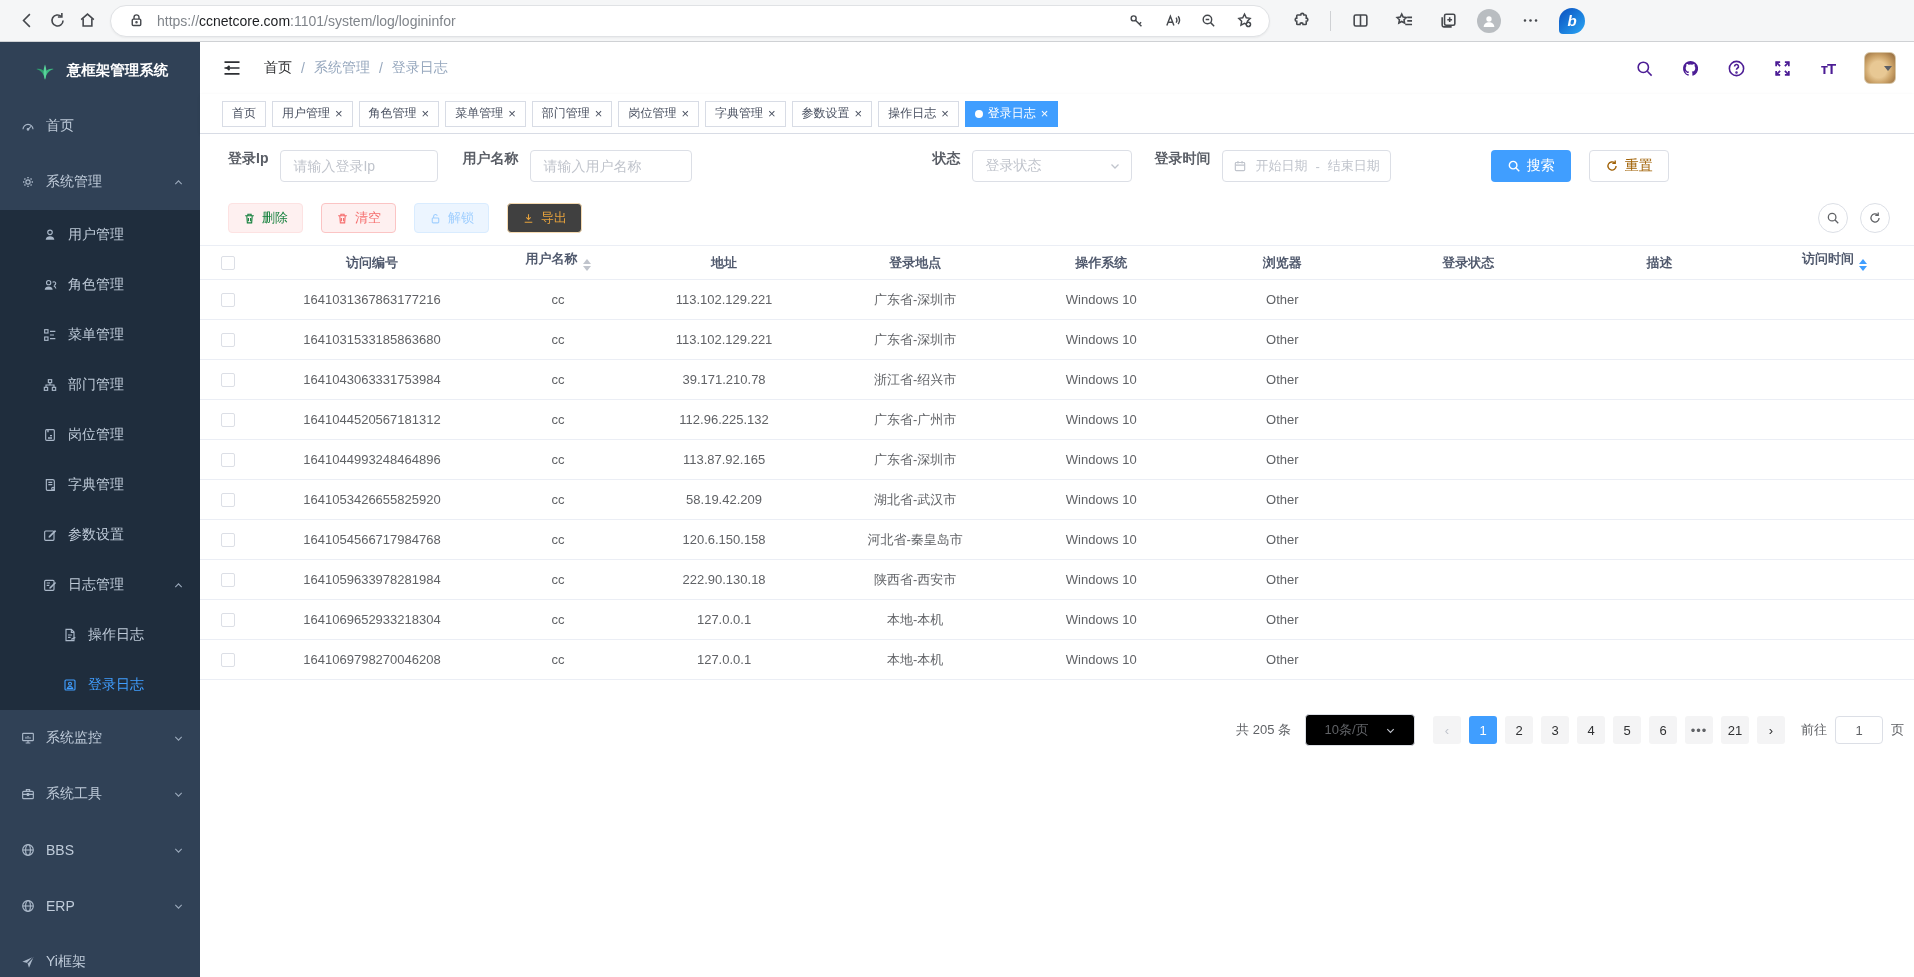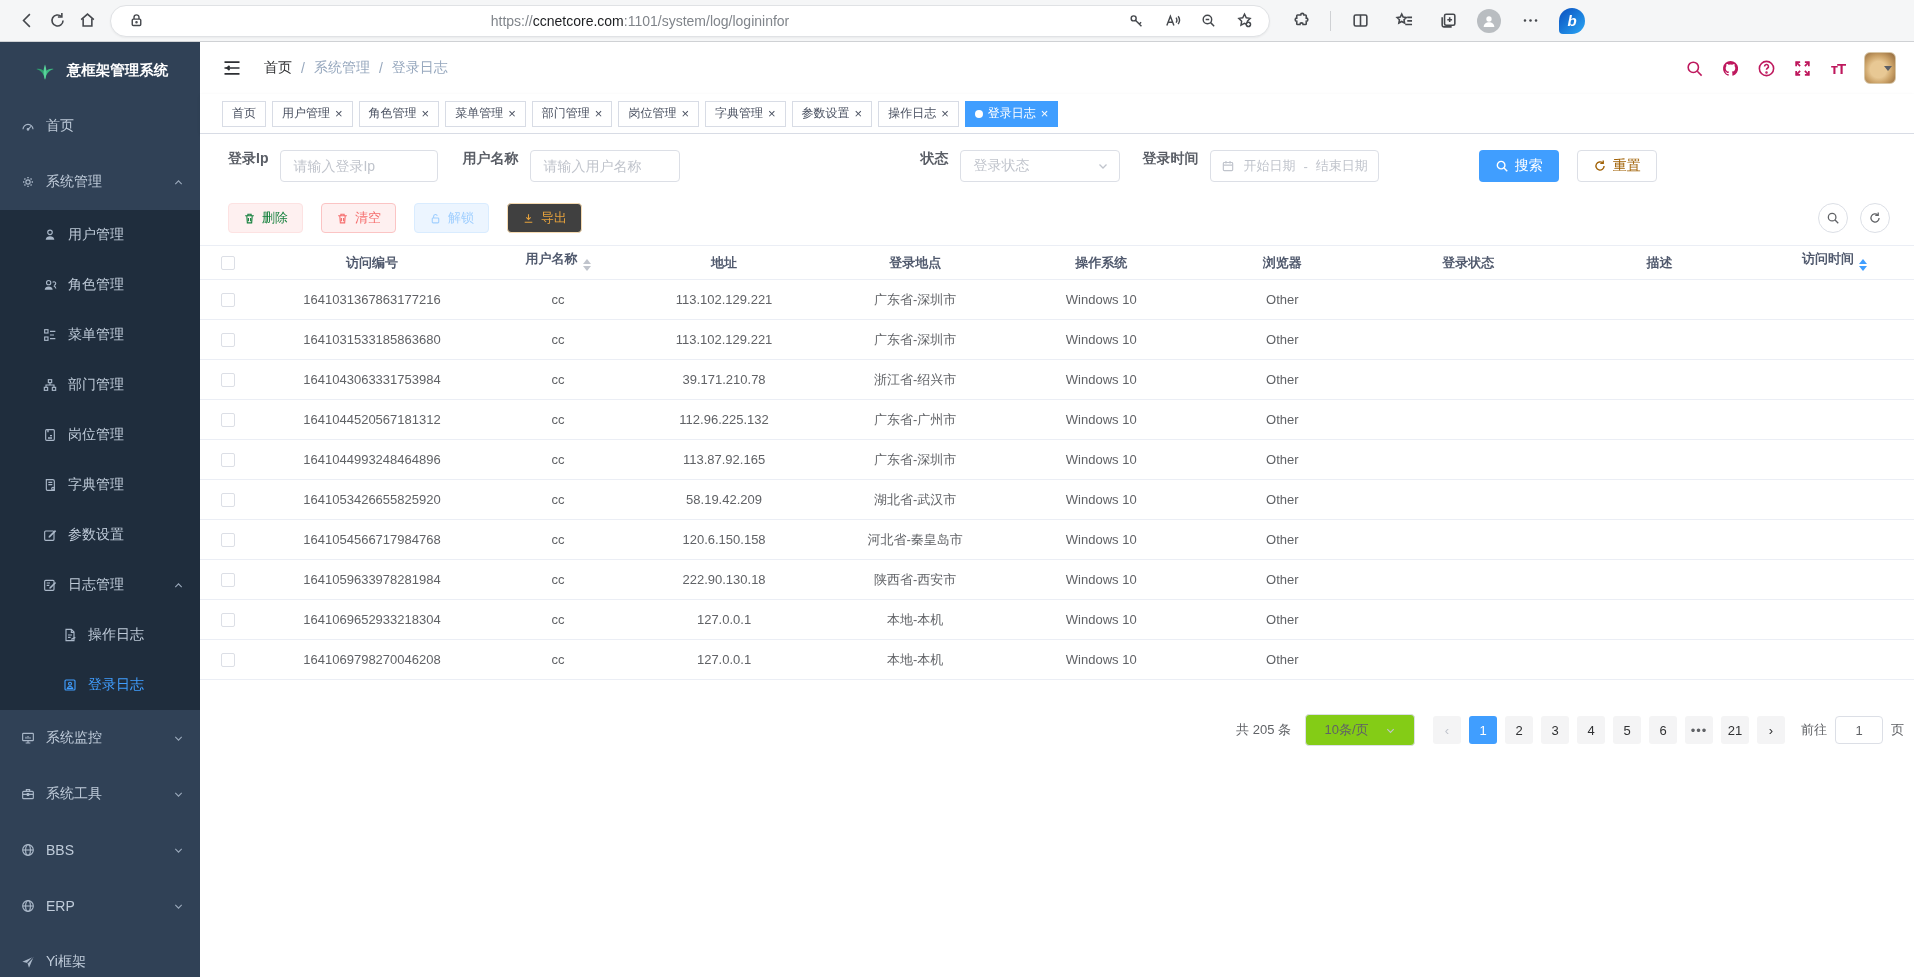--- a/index.html
+++ b/index.html
@@ -6,21 +6,21 @@
   html,body { width:1914px; height:977px; overflow:hidden; background:#fff;
     font-family:"Liberation Sans","DejaVu Sans",sans-serif; }
 
   
   .browser-bar{height:42px;background:#f5f6f7;border-bottom:1px solid #cfd1d4;
     display:flex;align-items:center;padding:0 12px;}
   .bicon{width:30px;height:30px;display:flex;align-items:center;justify-content:center;
     color:#45484d;border-radius:6px;cursor:pointer;flex:0 0 auto;}
   .bicon svg{width:19px;height:19px;}
   .url-pill{width:1160px;height:32px;background:#fff;border:1px solid #e0e2e5;border-radius:16px;
-    box-shadow:0 1px 2px rgba(0,0,0,.05);display:flex;align-items:center;padding:0 12px;margin-left:8px;text-align:center;}
+    box-shadow:0 1px 2px rgba(0,0,0,.05);display:flex;align-items:center;padding:0 12px;margin-left:8px;}
   .url-pill .bicon{width:26px;height:26px;}
   .url-pill .bicon svg{width:17px;height:17px;}
   .url-text{flex:1;font-size:14px;color:#80858b;margin-left:8px;white-space:nowrap;overflow:hidden;}
   .url-text .host{color:#1c1e21;}
   .pill-right{display:flex;align-items:center;gap:10px;color:#45484d;}
   .bar-right{display:flex;align-items:center;gap:14px;margin-left:16px;color:#45484d;}
   .vdiv{width:1px;height:20px;background:#cfd1d4;}
   .avatar-browser{width:24px;height:24px;border-radius:50%;background:#b9bdc1;display:flex;
     align-items:center;justify-content:center;color:#fff;}
   .bing{width:26px;height:26px;border-radius:50% 50% 50% 4px;
@@ -48,21 +48,21 @@
   .main{flex:1;min-width:0;display:flex;flex-direction:column;background:#fff;}
 
   
   .pg-header{height:52px;display:flex;align-items:center;padding:0 22px;background:#fff;}
   .hamburger{width:22px;height:22px;color:#2d2f33;cursor:pointer;display:flex;align-items:center;}
   .hamburger svg{width:20px;height:20px;}
   .breadcrumb{display:flex;align-items:center;gap:9px;margin-left:20px;font-size:14px;}
   .bc-home{color:#303133;cursor:pointer;}
   .bc-sep{color:#97a8be;}
   .bc-item{color:#97a8be;}
-  .hdr-right{margin-left:auto;display:flex;align-items:center;gap:16px;color:#be185d;}
+  .hdr-right{margin-left:auto;display:flex;align-items:center;gap:26px;color:#4c1d95;}
   .hdr-right .hicon{width:20px;height:20px;display:flex;align-items:center;justify-content:center;cursor:pointer;}
   .hdr-right .hicon svg{width:19px;height:19px;}
   .fontsize-txt{font-size:15px;font-weight:700;letter-spacing:-1px;}
   .avatar-app{width:32px;height:32px;border-radius:6px;cursor:pointer;
     background:radial-gradient(circle at 45% 55%, #e8c894 0 35%, #caa167 60%, #8a6136 100%);
     border:1px solid #d8c7a8;}
   .avatar-caret{width:0;height:0;border:4px solid transparent;border-top:5px solid #5a5e66;
     margin-left:-12px;margin-top:14px;}
 
   
@@ -120,21 +120,21 @@
   .caret i{width:0;height:0;border:4px solid transparent;display:block;}
   .caret .up{border-bottom:5px solid #c0c4cc;margin-bottom:2px;}
   .caret .dn{border-top:5px solid #c0c4cc;}
   .caret.on .up{border-bottom-color:#409eff;}
   .caret.on .dn{border-top-color:#409eff;}
 
   .pager{display:flex;align-items:center;justify-content:flex-end;margin:34px 10px 0 0;
     font-size:13px;color:#606266;}
   .pg-total{margin-right:14px;}
   .pg-size{width:110px;height:32px;border:1px solid #dcdfe6;border-radius:4px;display:flex;
-    align-items:center;justify-content:center;gap:16px;color:#606266;cursor:pointer;margin-right:18px;background:#84cc16;}
+    align-items:center;justify-content:center;gap:16px;color:#606266;cursor:pointer;margin-right:18px;background:#000000;}
   .pg-size svg{width:11px;height:11px;color:#c0c4cc;}
   .pg-group{display:flex;align-items:center;gap:8px;}
   .pgbtn{min-width:28px;height:28px;padding:0 4px;border:none;border-radius:3px;background:#f4f4f5;
     color:#303133;font-size:13px;display:flex;align-items:center;justify-content:center;cursor:pointer;font-family:inherit;}
   .pgbtn.active{background:#409eff;color:#fff;}
   .pgbtn.prev{color:#c0c4cc;}
   .pgbtn.more{letter-spacing:1px;color:#606266;}
   .pg-goto{display:flex;align-items:center;gap:8px;margin-left:16px;}
   .pg-input{width:48px;height:28px;border:1px solid #dcdfe6;border-radius:4px;text-align:center;
     font-size:13px;color:#606266;outline:none;font-family:inherit;}
@@ -543,21 +543,21 @@
           <span class="x">×</span>
         </div>
       </div>
 
     <div class="content">
 
       <div class="filters">
         <span class="flabel">登录Ip</span>
         <input class="inp" style="width: 158px; margin-left: 12px;" placeholder="请输入登录Ip">
         <span class="flabel" style="margin-left:24px;">用户名称</span>
-        <input class="inp" style="width: 150px; margin-left: 12px;" placeholder="请输入用户名称">
+        <input class="inp" style="width: 162px; margin-left: 12px;" placeholder="请输入用户名称">
         <span class="flabel" style="margin-left:240px;">状态</span>
         <span class="sel" style="width:160px;margin-left:12px;">
           <span>登录状态</span>
           <span class="sel-caret">
             <svg viewBox="0 0 24 24" width="12" height="12" fill="none" stroke="currentColor" stroke-width="2.5">
                 <path d="M5 9l7 7 7-7"></path>
               </svg>
             </span>
         </span>
         <span class="flabel" style="margin-left:22px;">登录时间</span>

